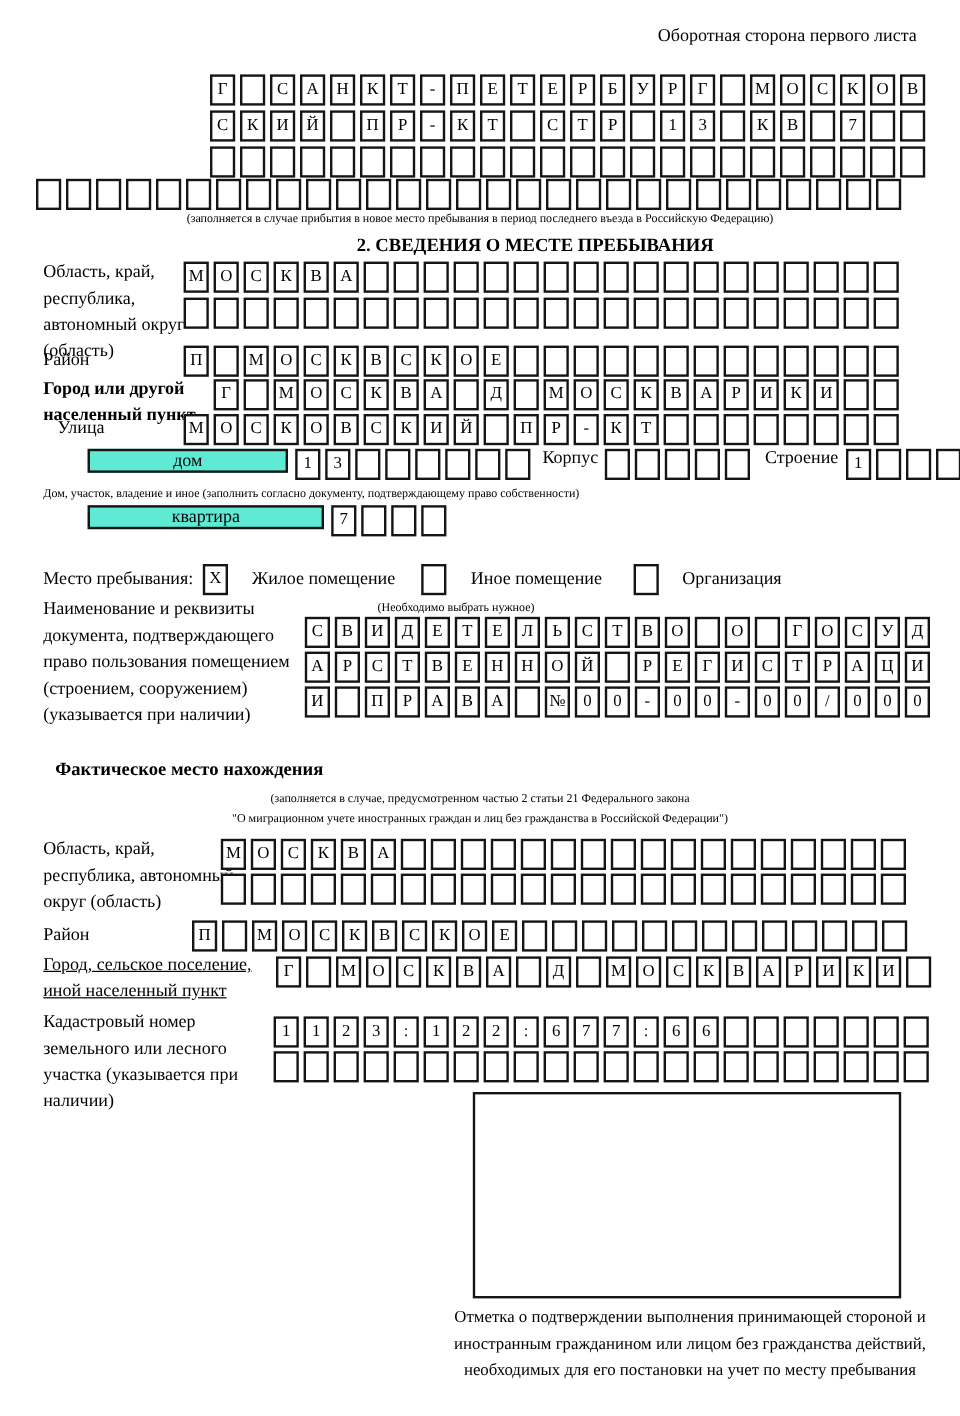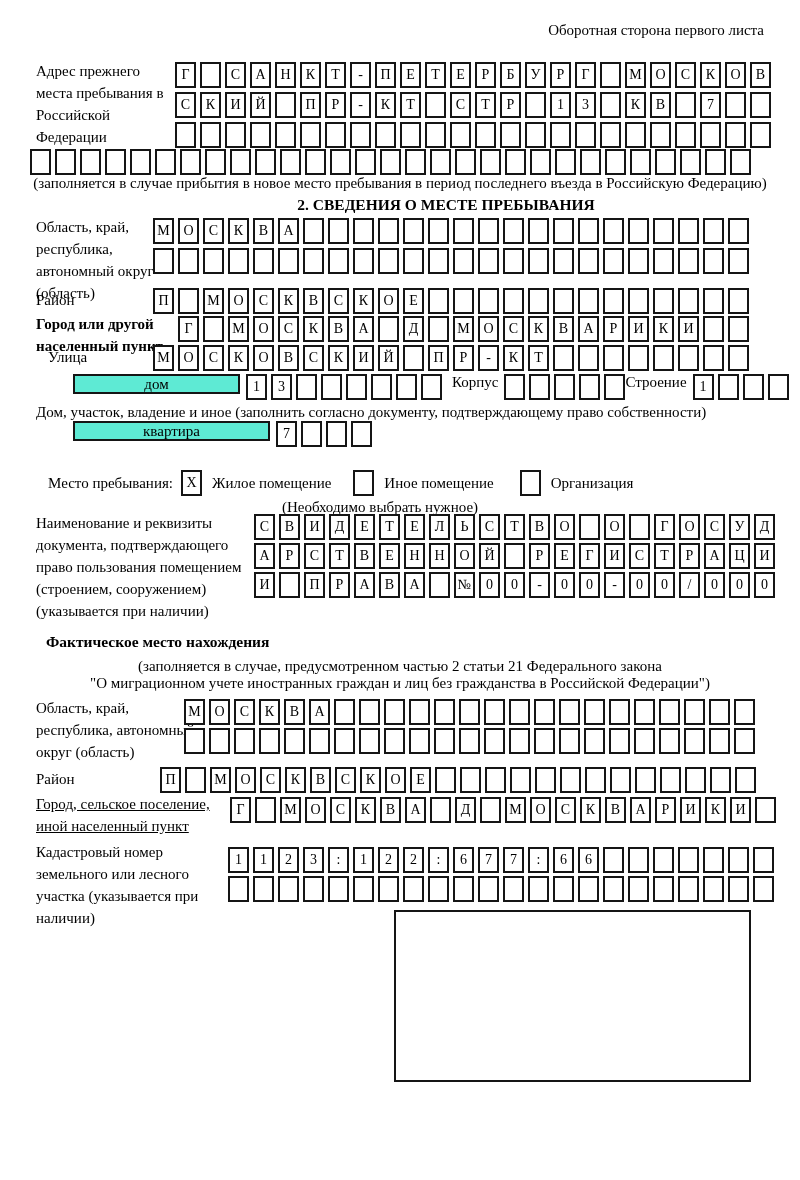--- a/index.html
+++ b/index.html
@@ -4,21 +4,21 @@
 <style>
   html,body{margin:0;padding:0;}
   body{
     width:800px;height:1180px;background:#ffffff;color:#000;
     font-family:"Liberation Serif","DejaVu Serif",serif;
     position:relative;overflow:hidden;
   }
   .page{position:absolute;inset:0;}
   .abs{position:absolute;}
   .lbl{font-size:15px;line-height:22px;}
-  .cap{font-size:15px;line-height:16px;}
+  .cap{font-size:10px;line-height:16px;}
   .title{font-size:15.5px;font-weight:bold;padding-left:46px;}
   .boxrow{position:absolute;display:flex;gap:4px;}
   .cell{
     box-sizing:border-box;flex:0 0 auto;
     width:21px;height:26px;border:2px solid #151515;
     display:flex;align-items:center;justify-content:center;
     font-size:14px;line-height:1;background:#fff;
   }
   .widebox{
     box-sizing:border-box;border:2px solid #151515;background:#5eead4;
@@ -48,53 +48,52 @@
   .p-dom{top:374px;left:33px;align-items:flex-start;}
   .p-dom .widebox{width:167px;}
   .p-domcap{top:404px;left:36px;}
   .p-kv{top:421px;left:33px;align-items:flex-start;}
   .p-kv .widebox{width:197px;}
   .p-kvcap{top:453px;left:36px;}
   .p-mesto{top:470px;left:36px;}
   .p-mesto .cell{margin-left:8px;}
   .p-mesto .opt2{margin-left:22px;}
   .p-mesto .opt3{margin-left:26px;}
-  .p-mesto .inline-lbl{margin-left:10px;}
+  .p-mesto .inline-lbl{margin-left:20px;}
   .p-mestocap{top:499px;left:60px;width:640px;text-align:center;}
-  .p-doc-lbl{top:512px;left:36px;width:224px;}
+  .p-doc-lbl{top:497px;left:36px;width:224px;}
   .p-doc1{top:514px;left:254px;}
   .p-doc2{top:543px;left:254px;}
   .p-doc3{top:572px;left:254px;}
   .p-ftitle{top:633px;left:0;width:800px;}
   .p-note1{top:658px;left:0;width:800px;text-align:center;}
   .p-note2{top:675px;left:0;width:800px;text-align:center;}
   .p-fobl-lbl{top:697px;left:36px;width:160px;}
   .p-fobl1{top:699px;left:184px;}
   .p-fobl2{top:728px;left:184px;}
   .p-fraion-lbl{top:768px;left:36px;}
   .p-fraion{top:767px;left:160px;}
   .p-fgorod-lbl{top:793px;left:36px;width:200px;text-decoration:underline;}
   .p-fgorod{top:797px;left:230px;}
   .p-fkad-lbl{top:841px;left:36px;width:188px;}
   .p-fkad1{top:847px;left:228px;}
   .p-fkad2{top:876px;left:228px;}
   .p-stamp{top:910px;left:394px;width:357px;height:172px;border:2px solid #151515;box-sizing:border-box;background:#fff;}
   .p-stampcap{top:1088px;left:376px;width:398px;text-align:center;font-size:14px;line-height:22px;}
   .ml6{margin-left:6px;}
   .ml10{margin-left:10px;margin-right:6px;}
-  .ml12{margin-right:6px;}
+  .ml12{margin-left:12px;margin-right:6px;}
 </style>
 </head>
 <body>
 
 <div class="page">
 
   <div class="abs p-hdr">Оборотная сторона первого листа</div>
 
-  <div class="abs lbl p-prev-lbl">Адрес прежнего места пребывания в Российской Федерации</div>
   <div class="boxrow p-prev1">
       <span class="cell">Г</span>
       <span class="cell"></span>
       <span class="cell">С</span>
       <span class="cell">А</span>
       <span class="cell">Н</span>
       <span class="cell">К</span>
       <span class="cell">Т</span>
       <span class="cell">-</span>
       <span class="cell">П</span>
@@ -372,21 +371,21 @@
     <div class="widebox">квартира</div>
     <div class="boxrow ml6" style="position:static">
         <span class="cell">7</span>
         <span class="cell"></span>
         <span class="cell"></span>
         <span class="cell"></span>
       </div>
   </div>
 
   <div class="flexrow p-mesto">
-    <div class="inline-lbl" style="margin-left:12px">Место пребывания:</div>
+    <div class="inline-lbl" style="margin-left:0">Место пребывания:</div>
     <span class="cell">X</span>
     <div class="inline-lbl">Жилое помещение</div>
     <span class="cell opt2"></span>
     <div class="inline-lbl">Иное помещение</div>
     <span class="cell opt3"></span>
     <div class="inline-lbl">Организация</div>
   </div>
   <div class="abs cap p-mestocap">(Необходимо выбрать нужное)</div>
 
   <div class="abs lbl p-doc-lbl">Наименование и реквизиты документа, подтверждающего право пользования помещением (строением, сооружением) (указывается при наличии)</div>
@@ -614,14 +613,15 @@
       <span class="cell"></span>
       <span class="cell"></span>
       <span class="cell"></span>
       <span class="cell"></span>
       <span class="cell"></span>
       <span class="cell"></span>
       <span class="cell"></span>
     </div>
 
   <div class="abs p-stamp"></div>
+  <div class="abs p-stampcap">Отметка о подтверждении выполнения принимающей стороной и иностранным гражданином или лицом без гражданства действий, необходимых для его постановки на учет по месту пребывания</div>
 
 </div>
 
 </body></html>

